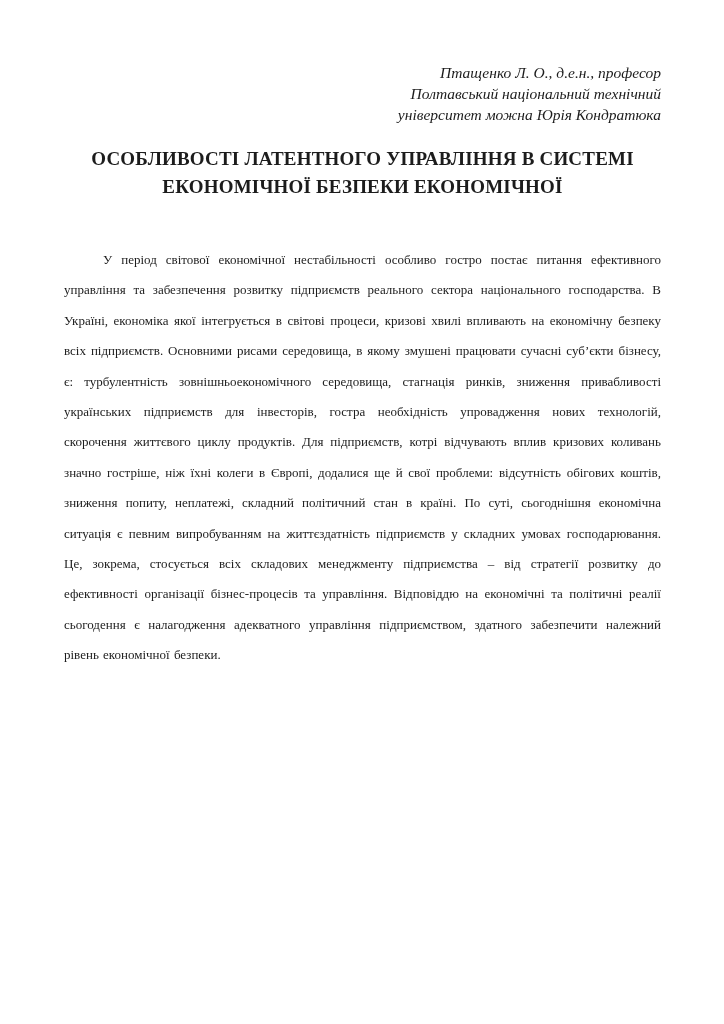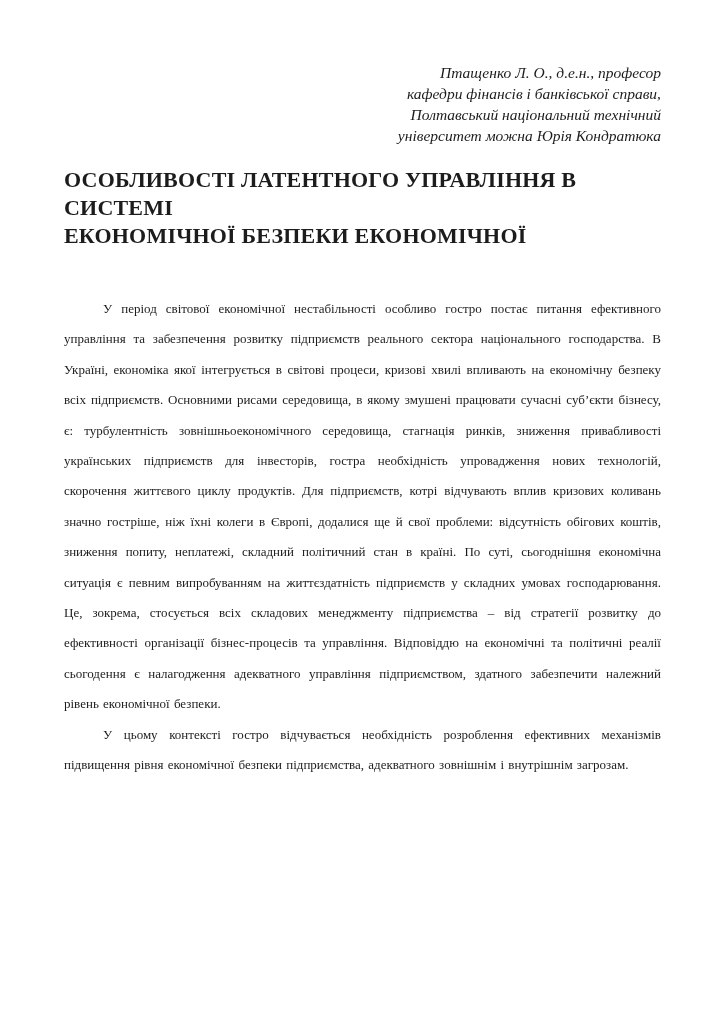--- a/index.html
+++ b/index.html
@@ -27,22 +27,23 @@
     text-align: right;
     font-style: italic;
     font-size: 15.5px;
     line-height: 21px;
   }
   .author-line {
     display: block;
   }
   .title {
     margin: 20px 0 0 0;
+    text-align: center;
     font-weight: bold;
-    font-size: 22px;
+    font-size: 19px;
     line-height: 28px;
     letter-spacing: 0.2px;
   }
   .title-line {
     display: block;
   }
   .body-text {
     margin-top: 44px;
   }
   .body-text p {
@@ -54,28 +55,26 @@
     word-spacing: 1px;
   }
 </style>
 </head>
 <body>
 
 <div class="page">
 
   <div class="author-block">
     <span class="author-line">Птащенко Л. О., д.е.н., професор</span>
-    <span class="author-line">кафедри фінансів і банківської справи,</span>
     <span class="author-line">Полтавський національний технічний</span>
     <span class="author-line">університет можна  Юрія Кондратюка</span>
   </div>
 
   <h1 class="title">
     <span class="title-line">ОСОБЛИВОСТІ ЛАТЕНТНОГО УПРАВЛІННЯ В СИСТЕМІ</span>
     <span class="title-line">ЕКОНОМІЧНОЇ БЕЗПЕКИ ЕКОНОМІЧНОЇ</span>
   </h1>
 
   <div class="body-text">
     <p>У період світової економічної нестабільності особливо гостро постає питання ефективного управління та забезпечення розвитку підприємств реального сектора національного господарства. В Україні, економіка якої інтегрується в світові процеси, кризові хвилі впливають на економічну безпеку всіх підприємств. Основними рисами середовища, в якому змушені працювати сучасні суб’єкти бізнесу, є: турбулентність зовнішньоекономічного середовища, стагнація ринків, зниження привабливості українських підприємств для інвесторів, гостра необхідність упровадження нових технологій, скорочення життєвого циклу продуктів. Для підприємств, котрі відчувають вплив кризових коливань значно гостріше, ніж їхні колеги в Європі, додалися ще й свої проблеми: відсутність обігових коштів, зниження попиту, неплатежі, складний політичний стан в країні. По суті, сьогоднішня економічна ситуація є певним випробуванням на життєздатність підприємств у складних умовах господарювання. Це, зокрема, стосується всіх складових менеджменту підприємства – від стратегії розвитку до ефективності організації бізнес-процесів та управління. Відповіддю на економічні та політичні реалії сьогодення є налагодження адекватного управління підприємством, здатного забезпечити належний рівень економічної безпеки.</p>
-    <p>У цьому контексті гостро відчувається необхідність розроблення ефективних механізмів підвищення рівня економічної безпеки підприємства, адекватного зовнішнім і внутрішнім загрозам.</p>
   </div>
 
 </div>
 
 </body></html>

